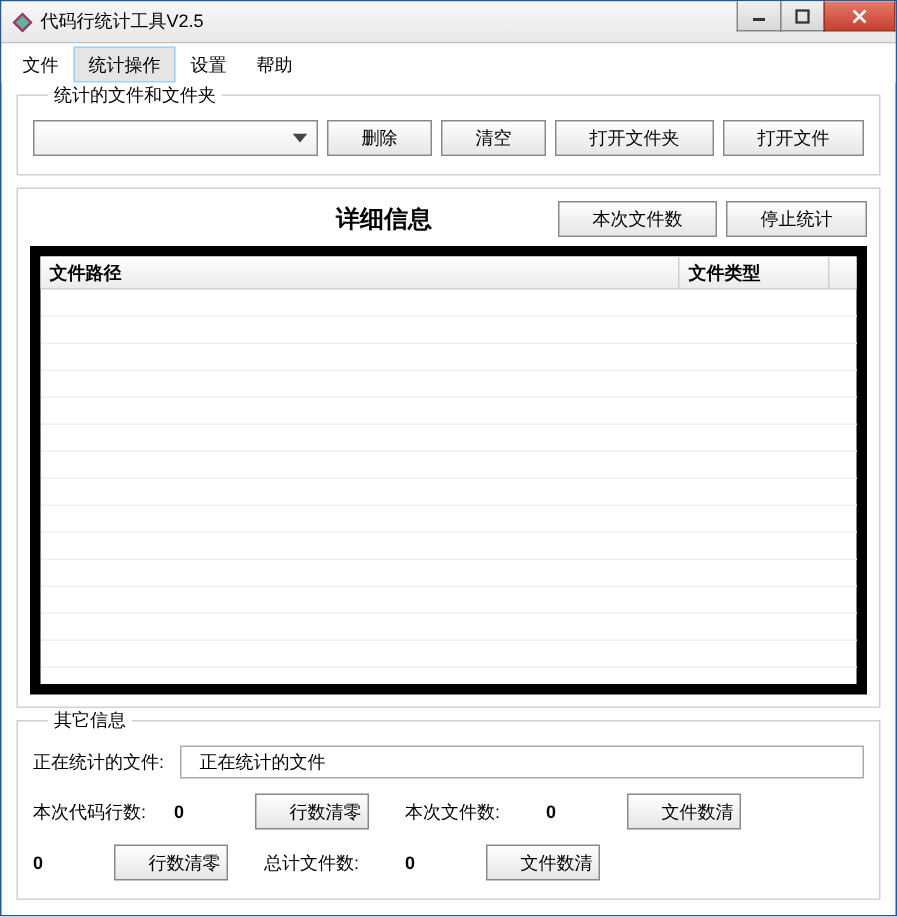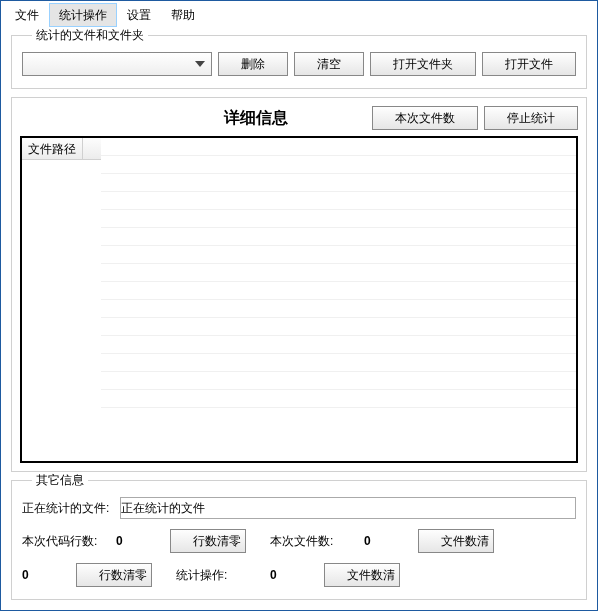--- a/index.html
+++ b/index.html
@@ -27,50 +27,77 @@
 .row1 { display: flex; gap: 6px; align-items: center; margin-top: 6px; }
 .combo { flex: 1; height: 24px; border: 1px solid #888; background: linear-gradient(to bottom, #fff, #eee); display: flex; align-items: center; justify-content: flex-end; padding-right: 2px; }
 .combo-arrow { width: 18px; height: 18px; display: flex; align-items: center; justify-content: center; }
 .btn { height: 24px; padding: 0 22px; border: 1px solid #888; background: linear-gradient(to bottom, #fefefe, #e6e6e6); cursor: default; font-size: 12px; font-family: inherit; white-space: nowrap; }
 
 .midsection { border: 1px solid #d0d0d0; flex: 1; display: flex; flex-direction: column; padding: 8px; min-height: 0; }
 .detail-header { display: flex; align-items: center; margin-bottom: 6px; }
 .detail-title { flex: 1; text-align: center; font-size: 16px; font-weight: bold; padding-left: 120px; }
 .detail-buttons { display: flex; gap: 6px; }
 
-.table { flex: 1; border: 2px solid #000000; background: #fff; display: flex; flex-direction: row; min-height: 0; }
+.table { flex: 1; border: 7px solid #000000; background: #fff; display: flex; flex-direction: column; min-height: 0; font-weight: bold; }
 .thead { display: flex; height: 22px; background: linear-gradient(to bottom, #fdfdfd, #ececec); border-bottom: 1px solid #d0d0d0; }
 .th { border-right: 1px solid #d0d0d0; padding: 3px 6px; font-size: 12px; }
 .th:nth-child(1) { flex: 1; }
 .th:nth-child(2) { width: 100px; }
 .th:nth-child(3) { width: 100px; }
 .th-spacer { width: 18px; }
 .tbody { flex: 1; overflow-y: scroll; }
 .trow { height: 18px; border-bottom: 1px solid #f0f0f0; }
 
 .other-row { display: flex; align-items: center; gap: 8px; margin-top: 6px; }
 .label { min-width: 90px; }
-.textfield { flex: 1; height: 22px; border: 1px solid #aaa; padding: 2px 0; font-size: 12px; font-family: Liberation Serif, serif; }
+.textfield { flex: 1; height: 22px; border: 1px solid #aaa; padding: 2px 12px; font-size: 12px; font-family: Liberation Serif, serif; }
 
 .stats-row { display: flex; align-items: center; margin-top: 10px; gap: 4px; }
 .stat-label { min-width: 90px; }
 .stat-val { font-weight: bold; min-width: 30px; }
 .stat-gap { width: 16px; }
 .col-btn { width: 76px; }
 
 ::-webkit-scrollbar { width: 17px; }
 ::-webkit-scrollbar-track { background: #f0f0f0; border-left: 1px solid #ddd; }
 ::-webkit-scrollbar-thumb { background: #c8c8c8; border: 1px solid #aaa; }
 ::-webkit-scrollbar-button { height: 17px; background: #e8e8e8; border: 1px solid #bbb; }
 </style>
 </head>
 <body>
 
 <div class="window">
 
+  <div class="titlebar">
+    <span class="titlebar-icon">
+      <svg width="16" height="16" viewBox="0 0 16 16">
+          <path d="M2 8 L8 2 L14 8 L8 14 Z" fill="#c05090" stroke="#803060"></path>
+          <path d="M4 8 L8 4 L12 8 L8 12 Z" fill="#50c090"></path>
+        </svg>
+    </span>
+    <span class="titlebar-text">代码行统计工具V2.5</span>
+    <div class="win-btns">
+      <div class="win-btn">
+          <svg width="10" height="10">
+            <line x1="1" y1="7" x2="9" y2="7" stroke="#333" stroke-width="2"></line>
+          </svg>
+        </div>
+      <div class="win-btn">
+          <svg width="10" height="10">
+            <rect x="1" y="1" width="8" height="8" fill="none" stroke="#333" stroke-width="1.5"></rect>
+          </svg>
+        </div>
+      <div class="win-btn close">
+          <svg width="12" height="10">
+            <line x1="2" y1="1" x2="10" y2="9" stroke="#fff" stroke-width="1.8"></line>
+            <line x1="10" y1="1" x2="2" y2="9" stroke="#fff" stroke-width="1.8"></line>
+          </svg>
+        </div>
+    </div>
+  </div>
 
   <div class="menubar">
     <div class="menu-item">文件</div>
     <div class="menu-item active">统计操作</div>
     <div class="menu-item">设置</div>
     <div class="menu-item">帮助</div>
   </div>
 
   <div class="content">
 
@@ -95,20 +122,21 @@
       <div class="detail-header">
         <div class="detail-title">详细信息</div>
         <div class="detail-buttons">
           <button class="btn">本次文件数</button>
           <button class="btn">停止统计</button>
         </div>
       </div>
       <div class="table">
         <div class="thead">
           <div class="th">文件路径</div>
+          <div class="th">文件类型</div>
           <div class="th-spacer"></div>
         </div>
         <div class="tbody">
           <div class="trow"></div>
           <div class="trow"></div>
           <div class="trow"></div>
           <div class="trow"></div>
           <div class="trow"></div>
           <div class="trow"></div>
           <div class="trow"></div>
@@ -142,21 +170,21 @@
         <span class="stat-val">0</span>
         <span class="stat-gap"></span>
         <button class="btn col-btn">文件数清</button>
       </div>
 
       <div class="stats-row">
         <span class="stat-val">0</span>
         <span class="stat-gap"></span>
         <button class="btn col-btn">行数清零</button>
         <span class="stat-gap"></span>
-        <span class="stat-label">统计操作:</span>
+        <span class="stat-label">总计文件数:</span>
         <span class="stat-val">0</span>
         <span class="stat-gap"></span>
         <button class="btn col-btn">文件数清</button>
       </div>
     </div>
 
   </div>
 </div>
 
 </body></html>

